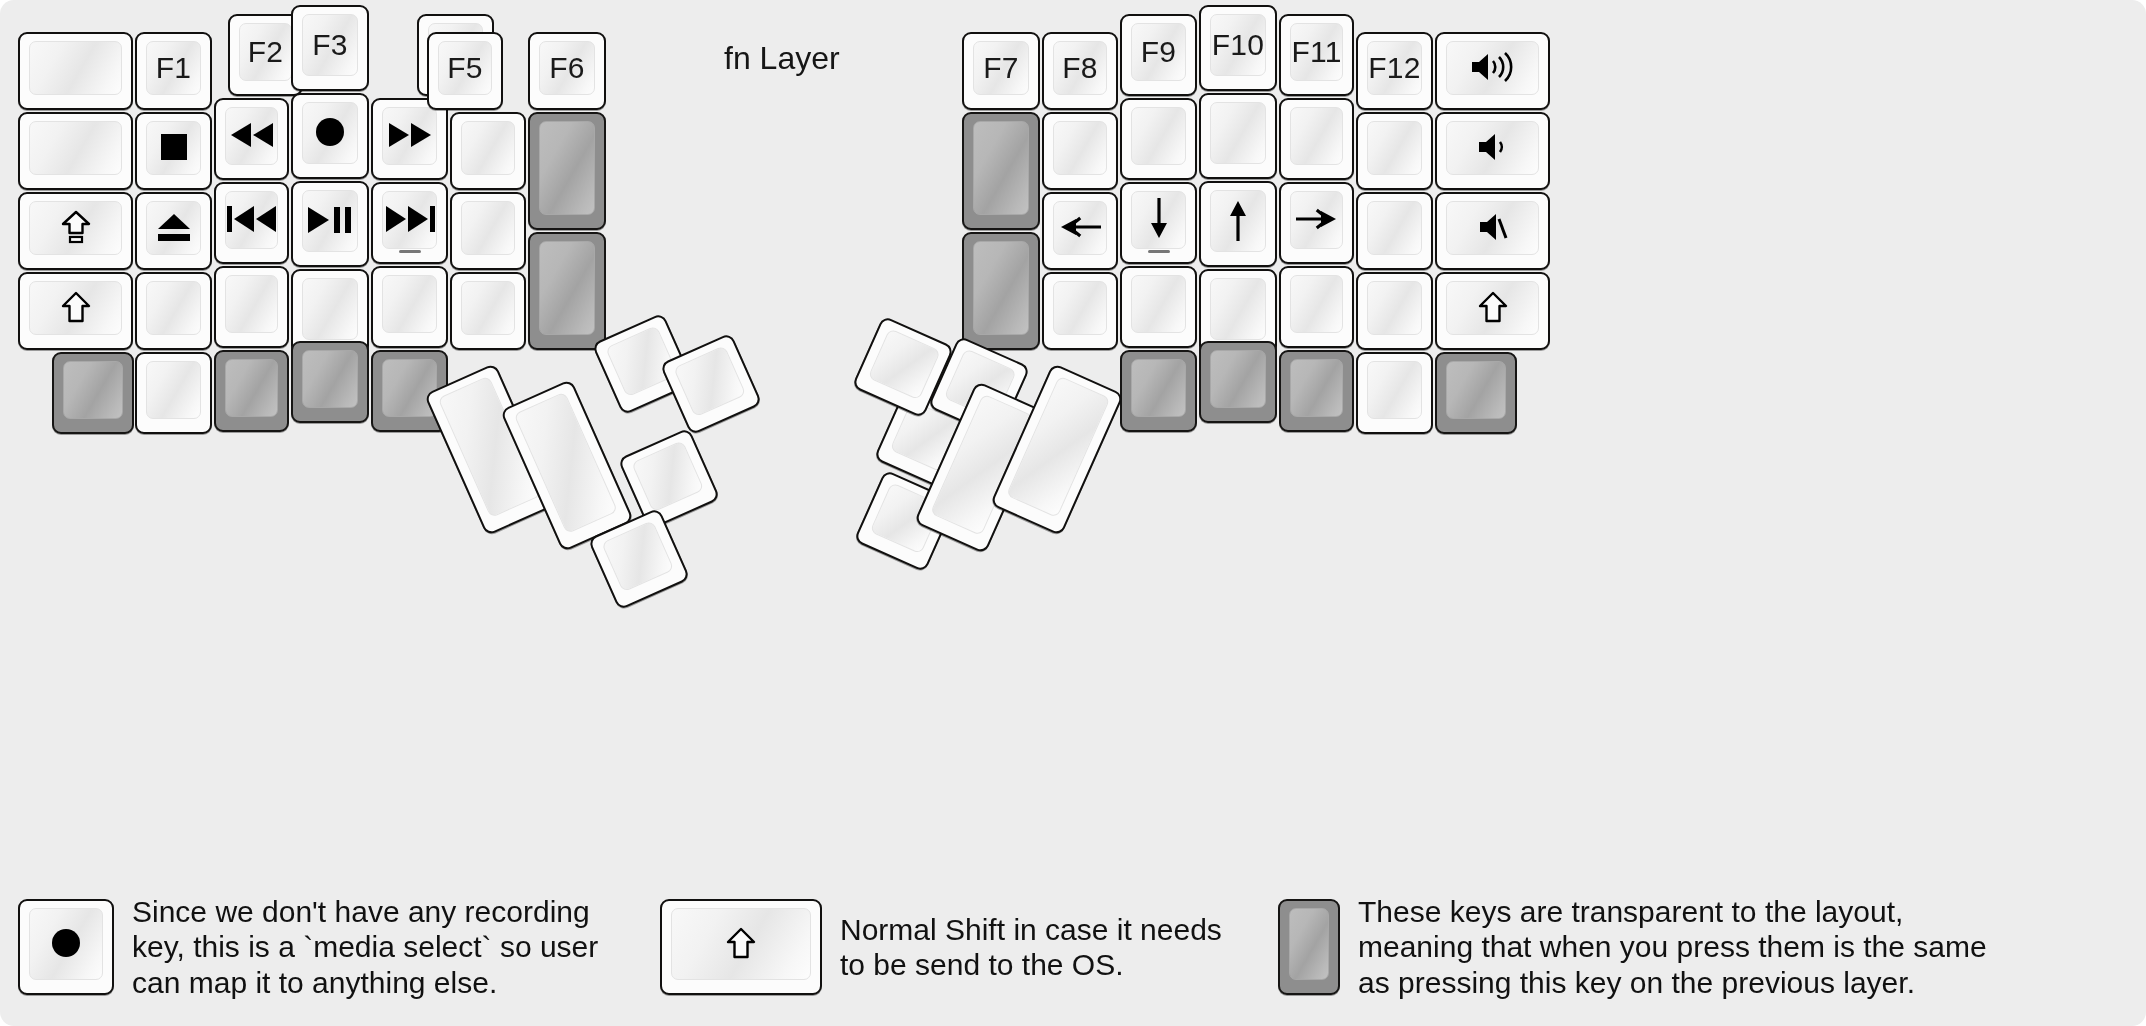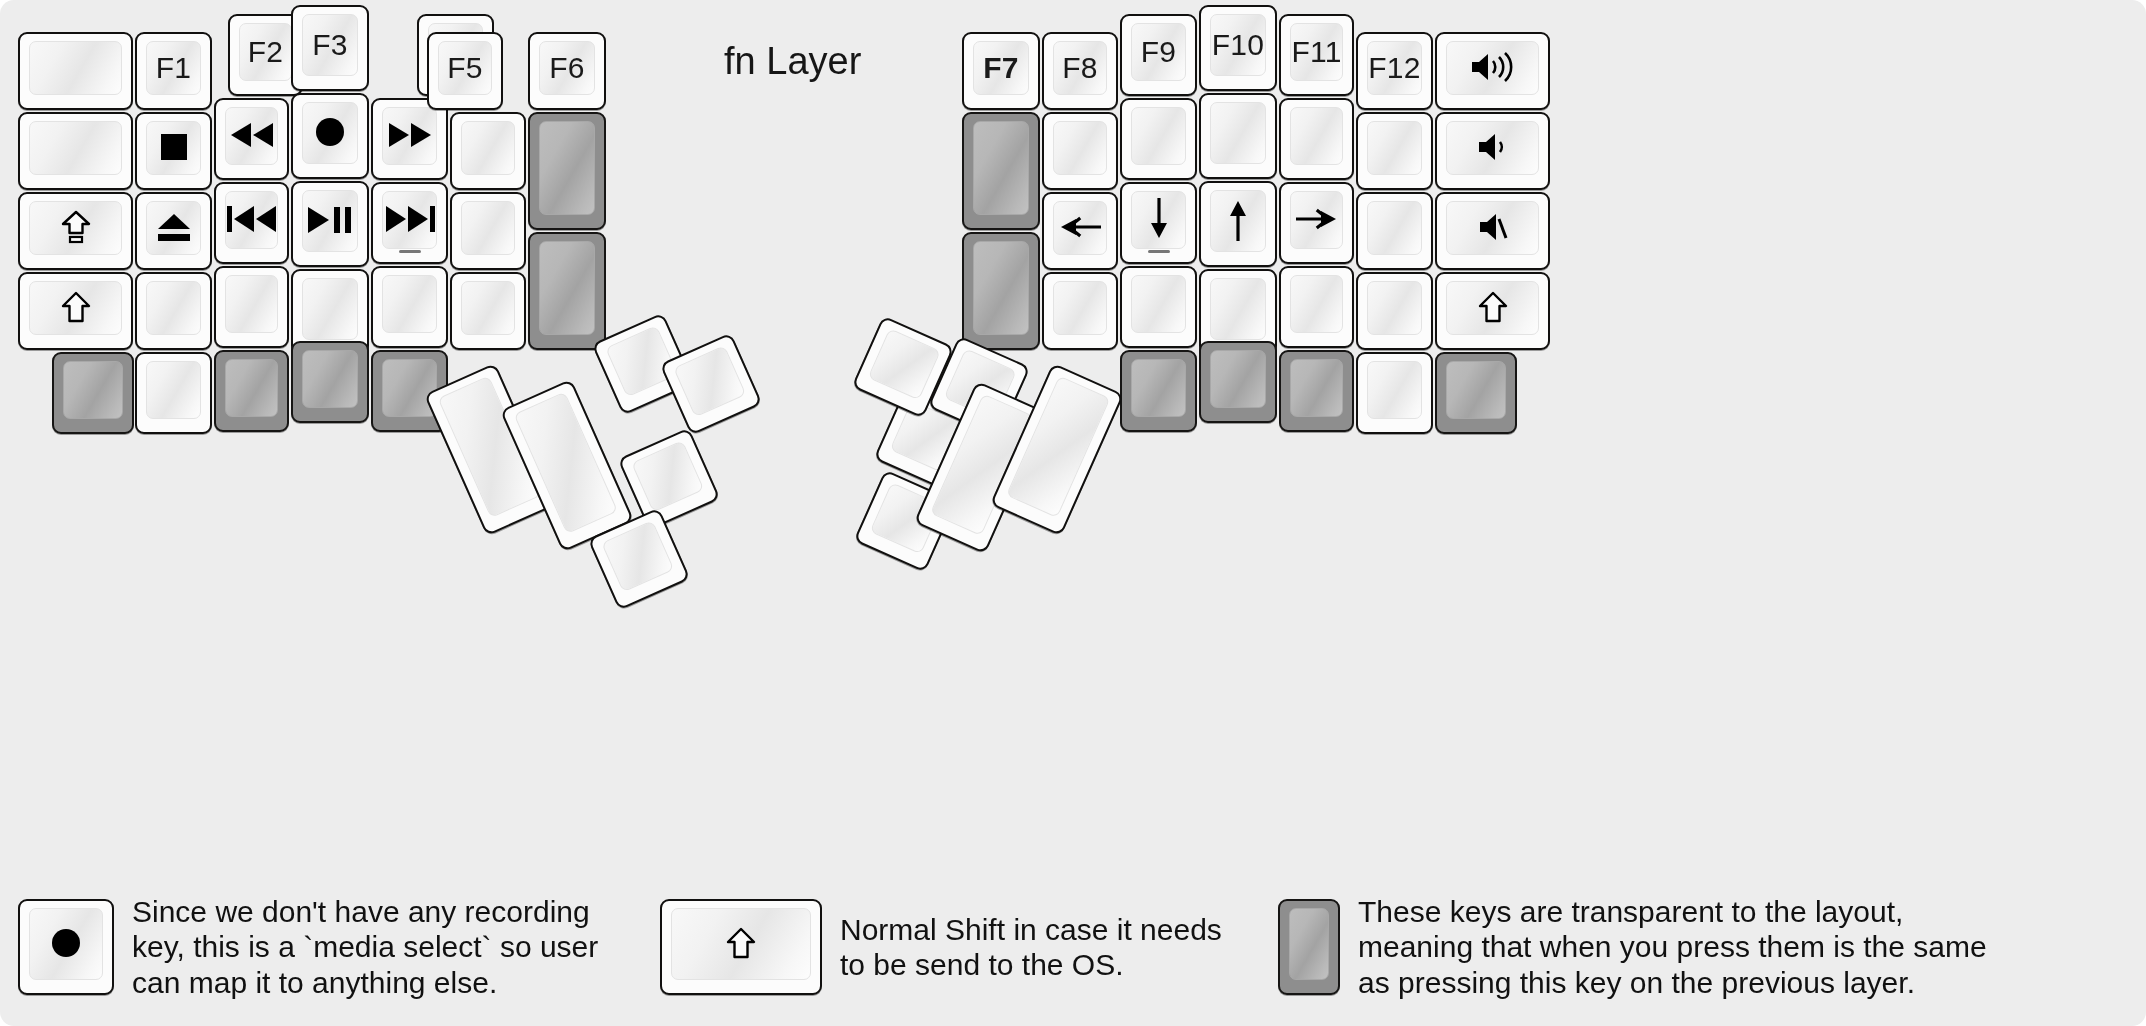--- a/index.html
+++ b/index.html
@@ -66,21 +66,21 @@
     left:50%;transform:translateX(-50%);
     bottom:9px;
     width:22px;height:3px;
     background:#777;
     border-radius:2px;
   }
   
   #title{
     position:absolute;
     left:724px;top:40px;
-    font-size:38px;
+    font-size:32px;
     color:#161616;
     white-space:nowrap;
   }
   
   #notes{
     position:absolute;left:0;top:868px;
     width:2146px;height:158px;
   }
   .note{
     position:absolute;
@@ -258,21 +258,21 @@
         <div class="cap">
           <span class="legend-text">F6</span>
         </div>
       </div>
       <div class="key trans" style="left: 528px; top: 112px; width: 78px; height: 118px;">
         <div class="cap"></div>
       </div>
       <div class="key trans" style="left: 528px; top: 232px; width: 78px; height: 118px;">
         <div class="cap"></div>
       </div>
-      <div class="key" style="left: 962px; top: 32px; width: 78px; height: 78px; font-weight: bold;">
+      <div class="key" style="left: 962px; top: 32px; width: 78px; height: 78px;">
         <div class="cap">
           <span class="legend-text">F7</span>
         </div>
       </div>
       <div class="key trans" style="left: 962px; top: 112px; width: 78px; height: 118px;">
         <div class="cap"></div>
       </div>
       <div class="key trans" style="left: 962px; top: 232px; width: 78px; height: 118px;">
         <div class="cap"></div>
       </div>

